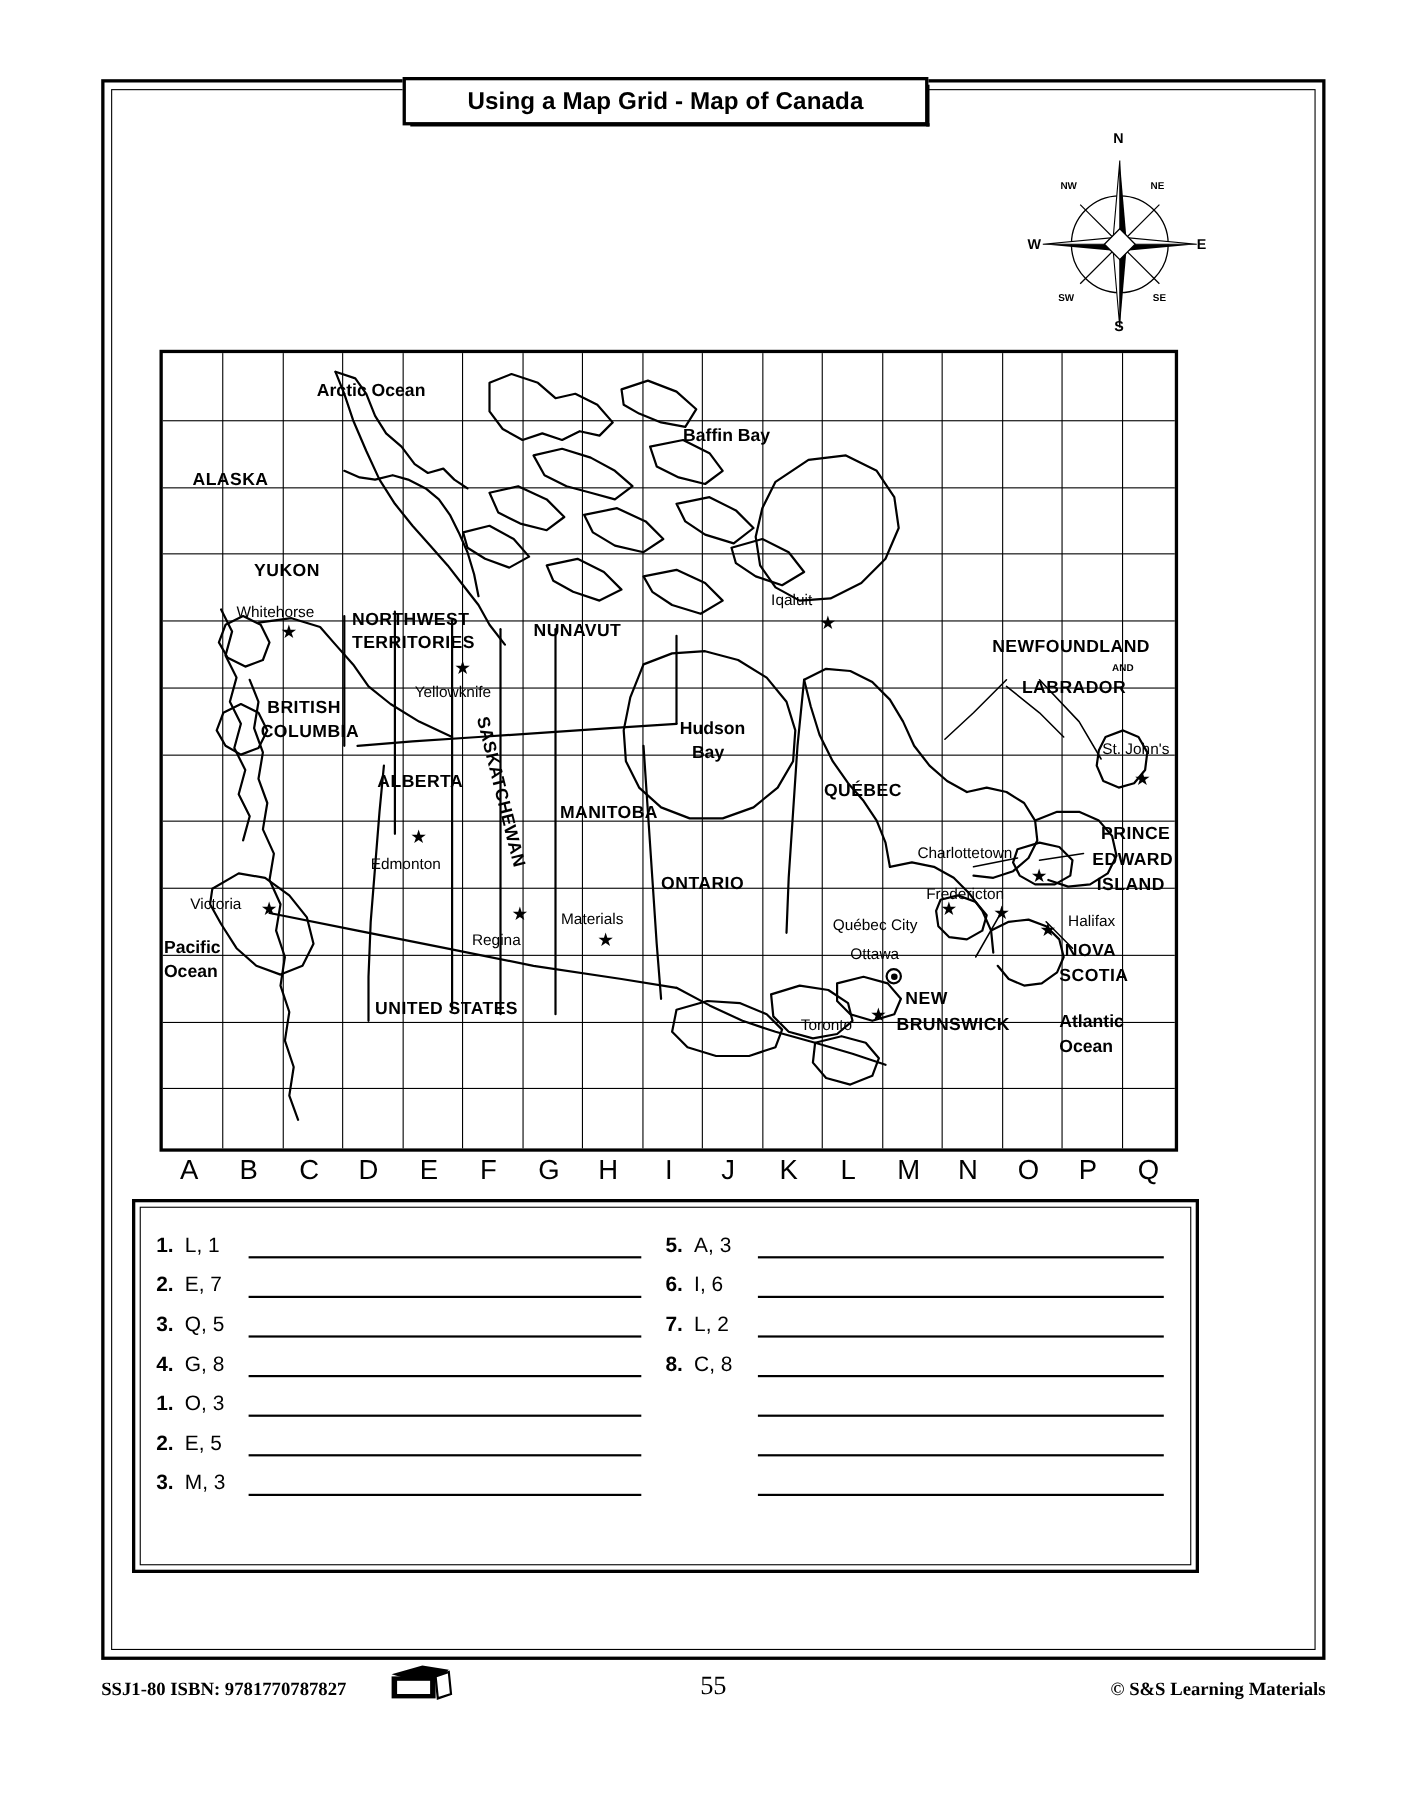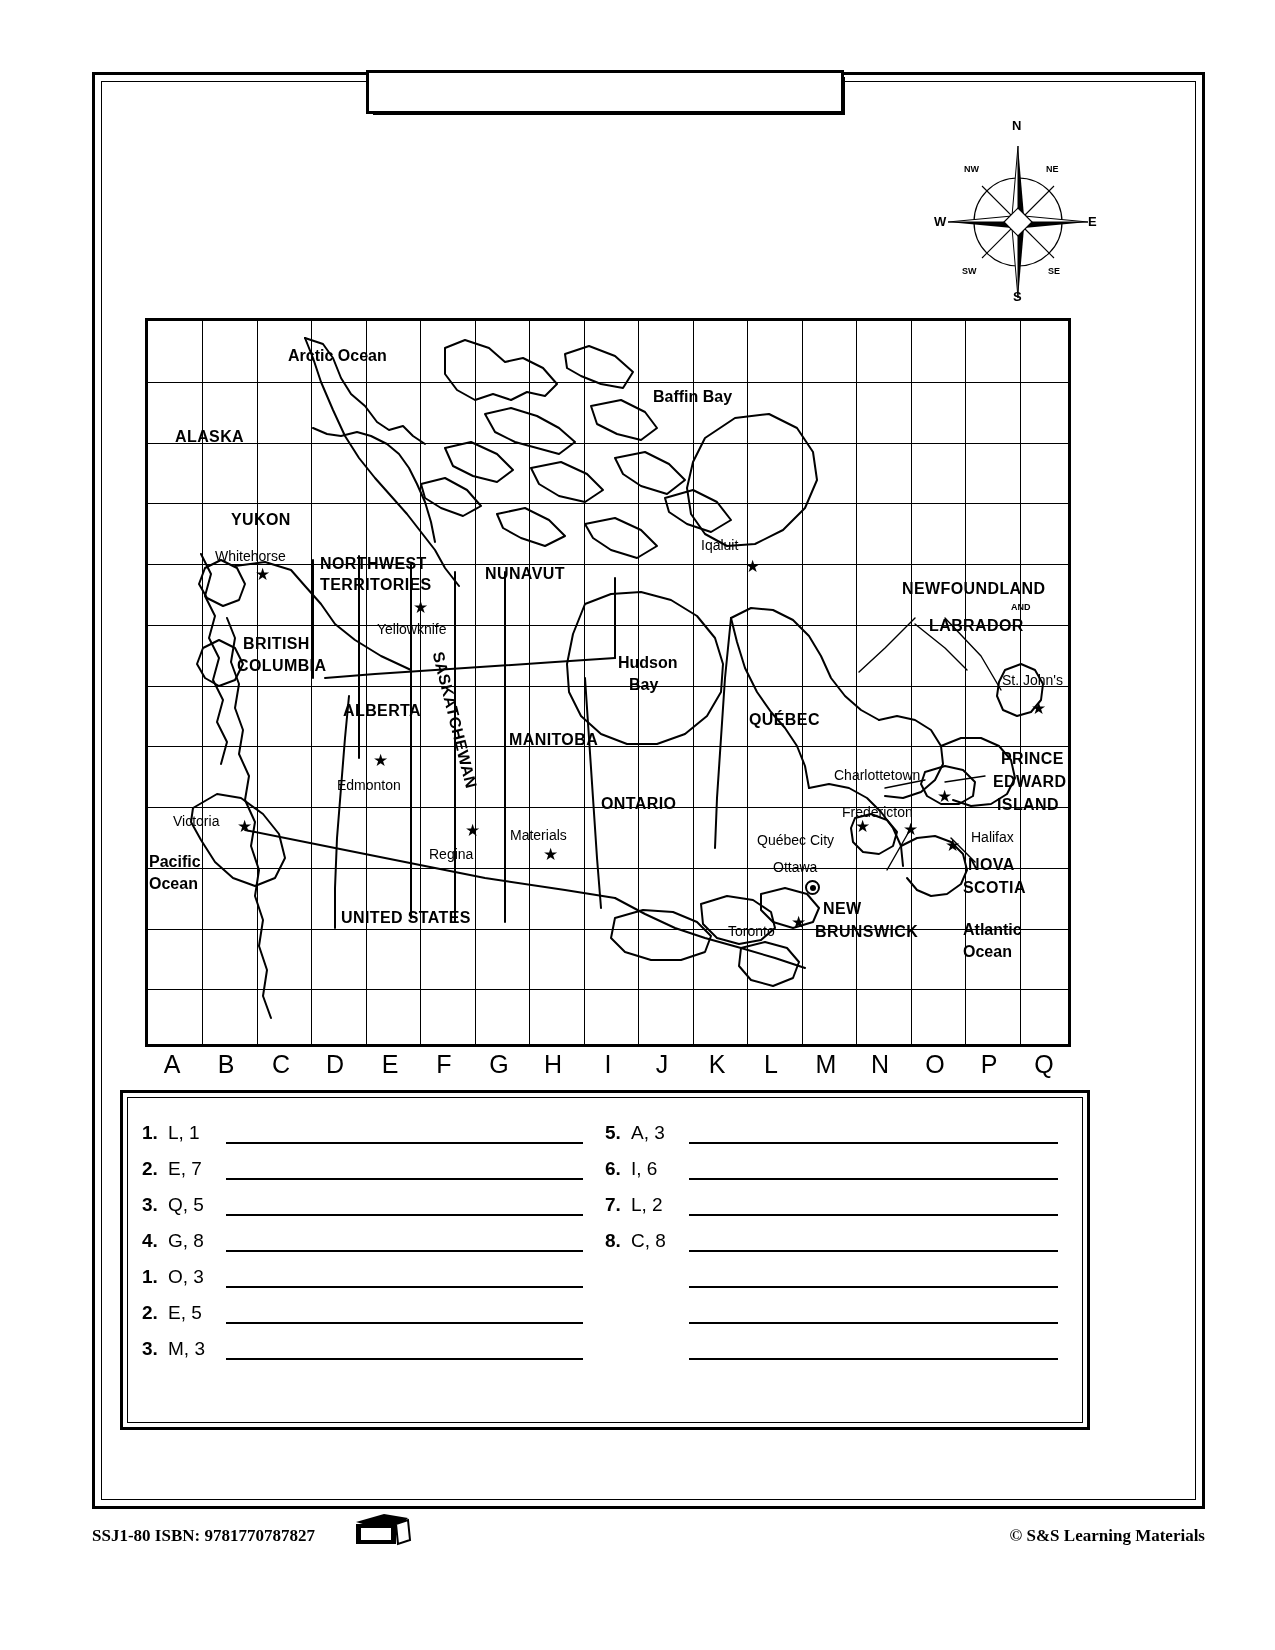--- a/index.html
+++ b/index.html
@@ -124,20 +124,21 @@
     position:absolute; right:0; top:6px;
     font-family:"Liberation Serif", serif; font-weight:bold; font-size:17px;
   }
   #copy-icon{ position:absolute; left:258px; top:-12px; width:62px; height:42px; }
 </style>
 </head>
 <body>
 
 <div id="title-box">
   <div class="shadow"></div>
+  <div id="title-text">Using a Map Grid - Map of Canada</div>
 </div>
 
 <div id="page-frame">
   <div id="page-frame-inner"></div>
 </div>
 
 <div id="compass">
   <svg width="160" height="195" viewBox="0 0 160 195">
     <circle cx="80" cy="110" r="44" fill="none" stroke="#000" stroke-width="1.2"></circle>
 
@@ -265,21 +266,21 @@
       <path d="M800 300 L836 338 L856 372" stroke-width="1.4"></path>
       <path d="M770 306 L800 330 L822 352" stroke-width="1.4"></path>
       <path d="M770 300 L740 330 L714 354" stroke-width="1.4"></path>
       <path d="M800 464 L840 458" stroke-width="1.4"></path>
       <path d="M740 470 L780 462" stroke-width="1.4"></path>
       <path d="M806 520 L830 544" stroke-width="1.4"></path>
       <path d="M766 510 L742 552" stroke-width="1.4"></path>
     </g>
   </svg>
 <div class="mlabel water" style="left: 143px; top: 30px;">Arctic Ocean</div>
-    <div class="mlabel water" style="left: 508px; top: 71px;">Baffin Bay</div>
+    <div class="mlabel water" style="left: 476px; top: 71px;">Baffin Bay</div>
     <div class="mlabel prov" style="left: 30px; top: 111px;">ALASKA</div>
     <div class="mlabel prov" style="left: 86px; top: 194px;">YUKON</div>
     <div class="mlabel city" style="left: 70px; top: 231px;">Whitehorse</div>
     <div class="mlabel prov" style="left: 175px; top: 238px;">NORTHWEST</div>
     <div class="mlabel prov" style="left: 175px; top: 259px;">TERRITORIES</div>
     <div class="mlabel prov" style="left: 340px; top: 248px;">NUNAVUT</div>
     <div class="mlabel city" style="left: 556px; top: 220px;">Iqaluit</div>
     <div class="mlabel prov" style="left: 757px; top: 263px;">NEWFOUNDLAND</div>
     <div class="mlabel tiny" style="left: 866px; top: 285px; text-align: right;">AND</div>
     <div class="mlabel prov" style="left: 784px; top: 300px;">LABRADOR</div>
@@ -447,14 +448,15 @@
 </div>
 
 <div id="footer">
   <div id="footer-left">SSJ1-80  ISBN: 9781770787827</div>
   <svg id="copy-icon" viewBox="0 0 62 42">
     <polygon points="6,14 34,6 58,10 52,16 26,20" fill="#000"></polygon>
     <rect x="6" y="16" width="40" height="20" fill="#000"></rect>
     <rect x="11" y="20" width="30" height="12" fill="#fff"></rect>
     <polygon points="46,16 58,12 60,32 48,36" fill="#fff" stroke="#000" stroke-width="2"></polygon>
   </svg>
+  <div id="footer-page">55</div>
   <div id="footer-right">© S&amp;S Learning Materials</div>
 </div>
 
 </body></html>

